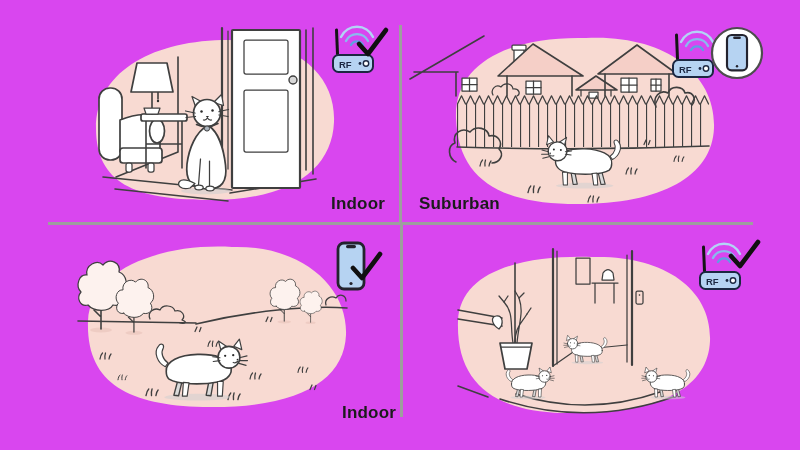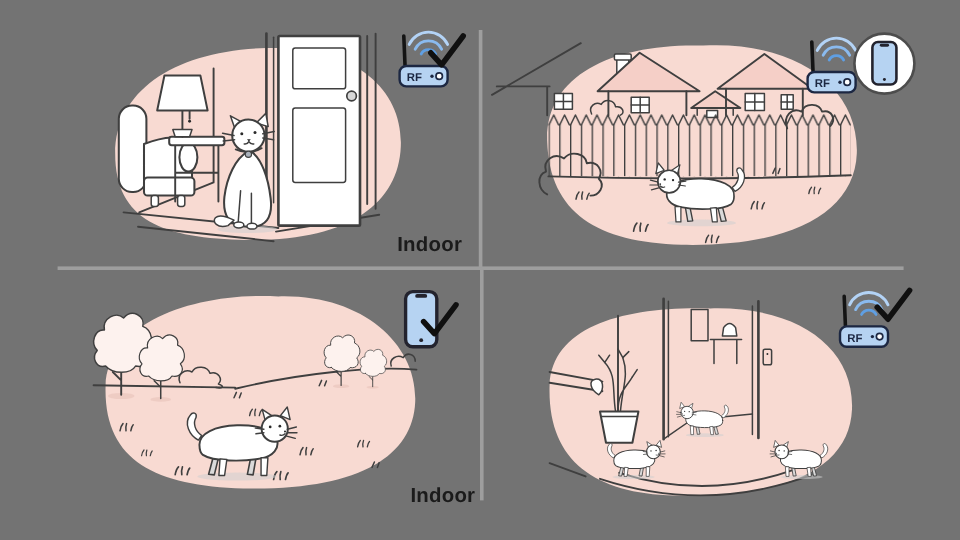--- a/index.html
+++ b/index.html
@@ -1,20 +1,20 @@
 <!DOCTYPE html>
 <html style="--blob-pink: #f8dad2; --roof-pink: #f5cfc7; --line: #3f3f3f; --divider: #9e9e9e; --router-blue: #b6d3f2; --navy: #1c2742; --label-text: #1b1b1b;"><head>
 <meta charset="utf-8">
 <style>
   :root{
     --blob-pink:#f8dad2; --roof-pink:#f5cfc7; --line:#3f3f3f; --divider:#9e9e9e;
     --router-blue:#b6d3f2; --navy:#1c2742; --label-text:#1b1b1b;
   }
   html,body{margin:0;padding:0;background:#fff;}
-  .canvas{position:relative;width:800px;height:450px;background:#737373;overflow:hidden;
+  .canvas{position:relative;width:800px;height:450px;background:#d946ef;overflow:hidden;
           font-family:"Liberation Sans",sans-serif;}
   .panel{position:absolute;width:400px;height:225px;}
   .panel svg{display:block;}
   .panel-label{position:absolute;font-size:17px;font-weight:600;color:var(--label-text);
                letter-spacing:.2px;white-space:nowrap;}
   .divider{position:absolute;background:var(--divider);}
 
   
   .ln{fill:none;stroke:var(--line);stroke-width:1.6;stroke-linecap:round;stroke-linejoin:round;}
   .wf{fill:#fff;stroke:var(--line);stroke-width:1.7;stroke-linecap:round;stroke-linejoin:round;}
@@ -296,15 +296,16 @@
         <use href="#check" transform="translate(331,20)"></use>
       </g>
     </svg>
   </section>
 
   <div class="divider" style="left:48px;top:222px;width:705px;height:3px"></div>
   <div class="divider" style="left:399px;top:25px;width:2.5px;height:198px"></div>
   <div class="divider" style="left:400px;top:224px;width:2.5px;height:193px"></div>
 
   <div class="panel-label" style="left:331px;top:194px">Indoor</div>
+  <div class="panel-label" style="left:419px;top:194px">Suburban</div>
   <div class="panel-label" style="left:342px;top:403px">Indoor</div>
 
 </div>
 
 </body></html>

